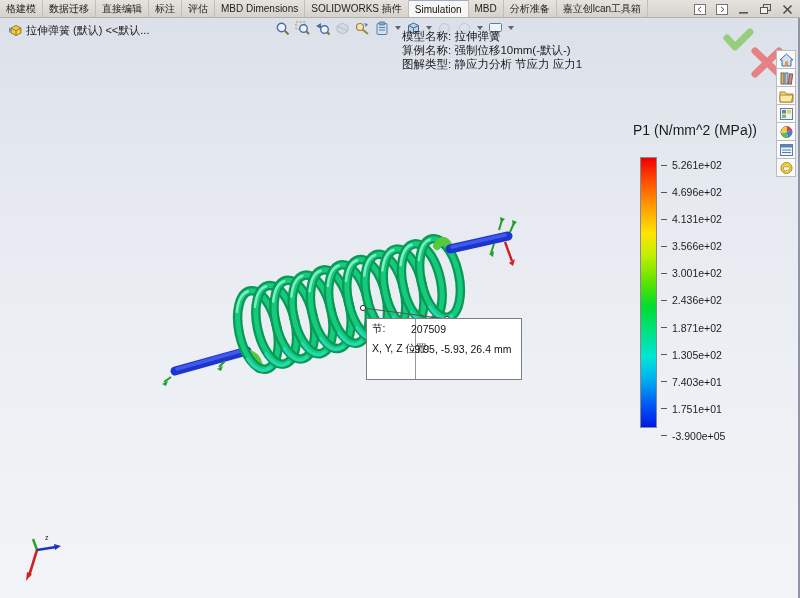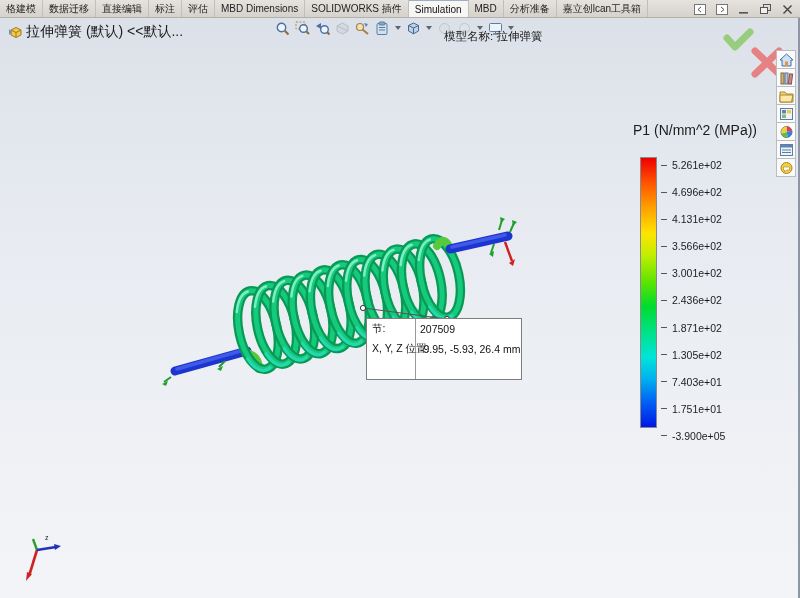--- a/index.html
+++ b/index.html
@@ -17,32 +17,32 @@
   .win-controls { position:absolute; right:6px; top:2px; height:14px; display:flex; gap:9px; align-items:center; }
   .win-btn { width:13px; height:12px; display:flex; align-items:center; justify-content:center; }
 
   
   .viewport { position:absolute; top:18px; left:0; width:800px; height:580px;
     background:linear-gradient(180deg,#dce1e9 0%,#e7ebf1 35%,#eff1f5 75%,#f3f4f7 100%);
     border-right:2px solid #8e96a5; }
 
   
   .tree-flyout { position:absolute; left:8px; top:5px; display:flex; align-items:center;
-    gap:4px; font-size:14px; color:#1c1c1c; }
+    gap:4px; font-size:11px; color:#1c1c1c; }
 
   
   .hud { position:absolute; left:274px; top:2px; display:flex; align-items:center; gap:3px; }
   .hud-icon { width:17px; height:16px; display:flex; align-items:center; justify-content:center; }
   .hud-icon.dim { opacity:.38; }
   .caret { width:0; height:0; border-left:3px solid transparent; border-right:3px solid transparent;
     border-top:4px solid #5a6572; margin:0 1px; }
 
   
   .annotation { position:absolute; left:402px; top:11px; font-size:11.5px; line-height:14px;
-    color:#1a1a1a; white-space:nowrap;margin-left:42px; }
+    color:#1a1a1a; white-space:nowrap; }
 
   
   .taskpane { position:absolute; right:2px; top:33px; display:flex; flex-direction:column; gap:0; }
   .tp-icon { width:20px; height:19px; border:1px solid #b9bcc0; background:#fbfbfc;
     display:flex; align-items:center; justify-content:center; margin-top:-1px; }
 
   
   .legend-title { position:absolute; left:633px; top:104px; font-size:14px; color:#1b1b1b; white-space:nowrap; }
   .legend-bar { position:absolute; left:640px; top:139px; width:17px; height:271px;
     border:1px solid #8a8a8a;
@@ -51,21 +51,21 @@
     display:flex; flex-direction:column; justify-content:space-between; }
   .legend-row { display:flex; align-items:center; height:14px; font-size:10.5px; color:#1c1c1c; }
   .legend-row .tick { display:inline-block; width:6px; height:1px; background:#555; margin-right:5px; }
 
   
   .callout { position:absolute; left:366px; top:300px; width:156px; height:62px;
     background:#fff; border:1px solid #7d7d7d; font-size:10.5px; color:#111; }
   .callout .vline { position:absolute; left:48px; top:0; bottom:0; width:1px; background:#9a9a9a; }
   .callout-row { position:absolute; left:0; width:100%; height:20px; display:flex; align-items:center; }
   .callout-row .lbl { position:absolute; left:5px; white-space:nowrap; }
-  .callout-row .val { position:absolute; left:53px; white-space:nowrap; }
+  .callout-row .val { position:absolute; left:44px; white-space:nowrap; }
 
   svg.overlay { position:absolute; left:0; top:0; pointer-events:none; }
 </style>
 </head>
 <body>
 
 <div class="tabbar">
   <div class="tab">
       <span>格建模</span>
     </div>
@@ -212,20 +212,22 @@
           <rect x="1.5" y="2.5" width="12" height="8" rx="1" fill="#eef3f8" stroke="#5b7da3"></rect>
           <line x1="5" y1="13" x2="10" y2="13" stroke="#5b7da3" stroke-width="1.5"></line>
           <line x1="7.5" y1="10.5" x2="7.5" y2="13" stroke="#5b7da3"></line>
         </svg>
       </span>
     <span class="caret"></span>
   </div>
 
   <div class="annotation">
     <div>模型名称: 拉伸弹簧</div>
+    <div>算例名称: 强制位移10mm(-默认-)</div>
+    <div>图解类型: 静应力分析 节应力 应力1</div>
   </div>
 
   <svg class="overlay" width="800" height="90">
     <path d="M727 20 l8 9 l15 -15" stroke="#8bc96a" stroke-width="7" fill="none" stroke-linecap="round" stroke-linejoin="round" opacity="0.85" style="pointer-events:auto"></path>
     <path d="M755 33 L779 56 M779 33 L755 56" stroke="#e86a6a" stroke-width="7" stroke-linecap="round" opacity="0.8" style="pointer-events:auto"></path>
   </svg>
 
   <div class="taskpane">
     <span class="tp-icon">
       <svg width="15" height="14">

